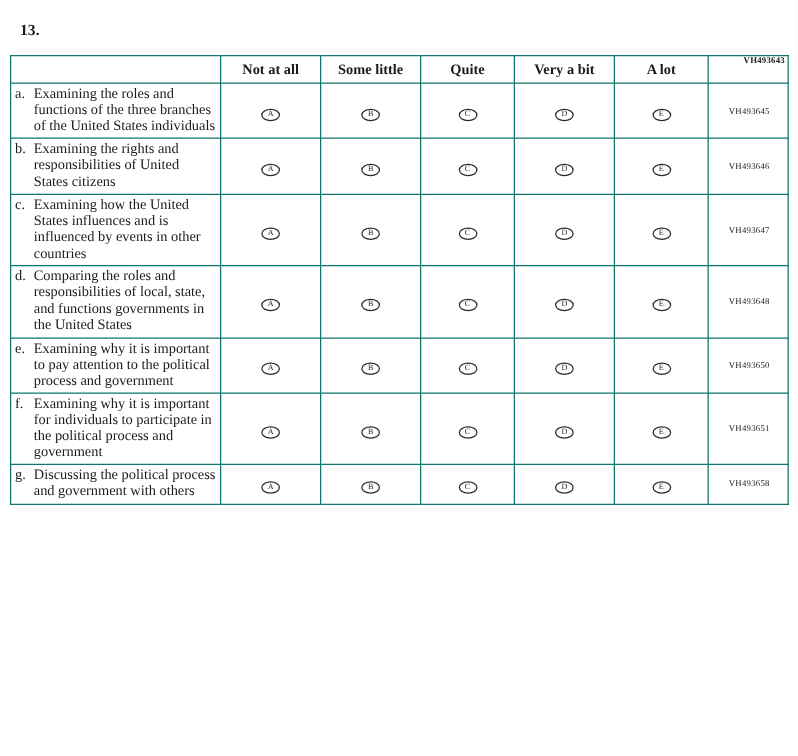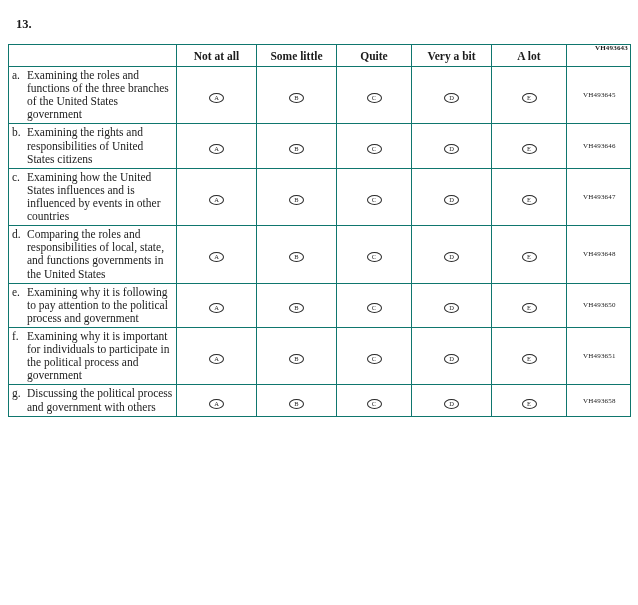--- a/index.html
+++ b/index.html
@@ -126,21 +126,21 @@
         <th>Very a bit</th>
         <th>A lot</th>
         <th></th>
       </tr>
     </thead>
     <tbody id="table-body">
     <tr>
           <td class="label-cell">
             <div class="label-inner">
               <span class="row-letter">a.</span>
-              <span class="row-text">Examining the roles and functions of the three branches of the United States government</span>
+              <span class="row-text">Examining the roles and functions of the three branches of the United States individuals</span>
             </div>
           </td>
           <td class="bubble-cell"><span class="bubble">A</span></td>
           <td class="bubble-cell"><span class="bubble">B</span></td>
           <td class="bubble-cell"><span class="bubble">C</span></td>
           <td class="bubble-cell"><span class="bubble">D</span></td>
           <td class="bubble-cell"><span class="bubble">E</span></td>
           <td class="code-cell">VH493645</td>
         </tr>
         <tr>
@@ -182,21 +182,21 @@
           <td class="bubble-cell"><span class="bubble">B</span></td>
           <td class="bubble-cell"><span class="bubble">C</span></td>
           <td class="bubble-cell"><span class="bubble">D</span></td>
           <td class="bubble-cell"><span class="bubble">E</span></td>
           <td class="code-cell">VH493648</td>
         </tr>
         <tr>
           <td class="label-cell">
             <div class="label-inner">
               <span class="row-letter">e.</span>
-              <span class="row-text">Examining why it is following to pay attention to the political process and government</span>
+              <span class="row-text">Examining why it is important to pay attention to the political process and government</span>
             </div>
           </td>
           <td class="bubble-cell"><span class="bubble">A</span></td>
           <td class="bubble-cell"><span class="bubble">B</span></td>
           <td class="bubble-cell"><span class="bubble">C</span></td>
           <td class="bubble-cell"><span class="bubble">D</span></td>
           <td class="bubble-cell"><span class="bubble">E</span></td>
           <td class="code-cell">VH493650</td>
         </tr>
         <tr>

